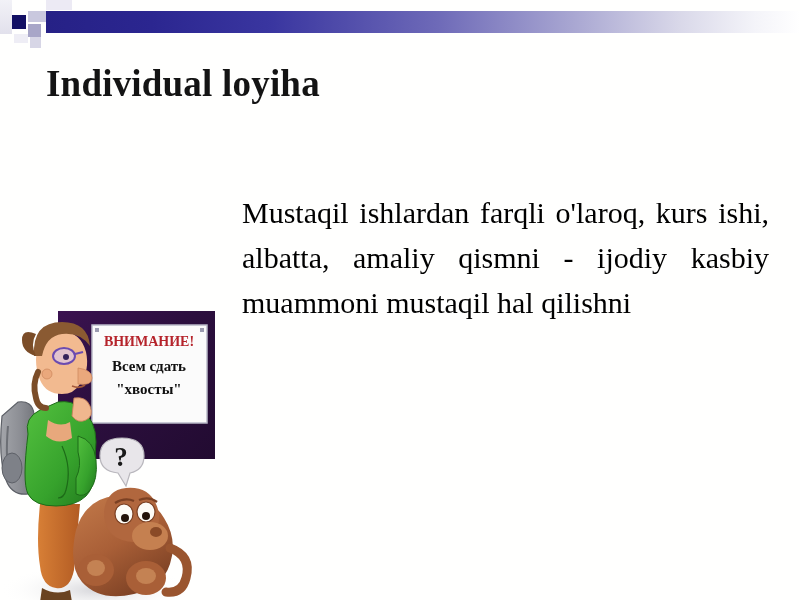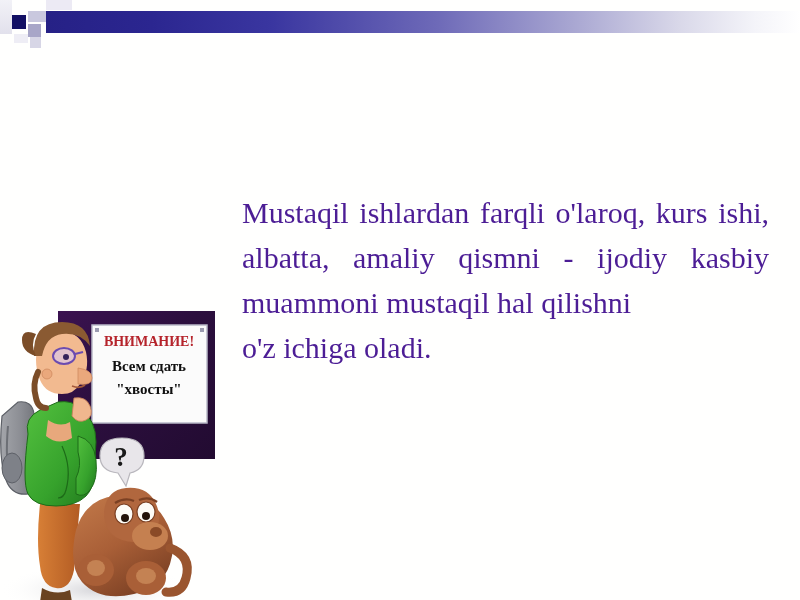--- a/index.html
+++ b/index.html
@@ -99,21 +99,21 @@
 
   
   .body-text {
     position: absolute;
     left: 242px;
     top: 190px;
     width: 527px;
     font-family: "Liberation Serif", serif;
     font-size: 30px;
     line-height: 45px;
-    color: #4c1d95;
+    color: #000000;
     text-align: justify;
     text-justify: inter-word;
   }
   .body-text .last-line {
     text-align: left;
   }
 
   
   .illustration {
     position: absolute;
@@ -135,24 +135,24 @@
     <div class="deco-sq sq-light1"></div>
     <div class="deco-sq sq-dark"></div>
     <div class="deco-sq sq-mid1"></div>
     <div class="deco-sq sq-mid2"></div>
     <div class="deco-sq sq-mid3"></div>
     <div class="deco-sq sq-light2"></div>
     <div class="deco-sq sq-light3"></div>
     <div class="header-bar"></div>
   </div>
 
+  <div class="slide-title">Individual loyiha</div>
 
   <div class="body-text">
     <span>Mustaqil ishlardan farqli o'laroq, kurs ishi, albatta, amaliy qismni - ijodiy kasbiy muammoni mustaqil hal qilishni</span>
-    <div class="last-line">o'z ichiga oladi.</div>
   </div>
 
   <div class="illustration">
     <svg width="222" height="318" viewBox="0 0 222 318" xmlns="http://www.w3.org/2000/svg">
       <defs>
         <linearGradient id="boardGrad" x1="0" y1="0" x2="1" y2="1">
           <stop offset="0%" stop-color="#3b1250"></stop>
           <stop offset="45%" stop-color="#2c0f3e"></stop>
           <stop offset="100%" stop-color="#220b31"></stop>
         </linearGradient>

